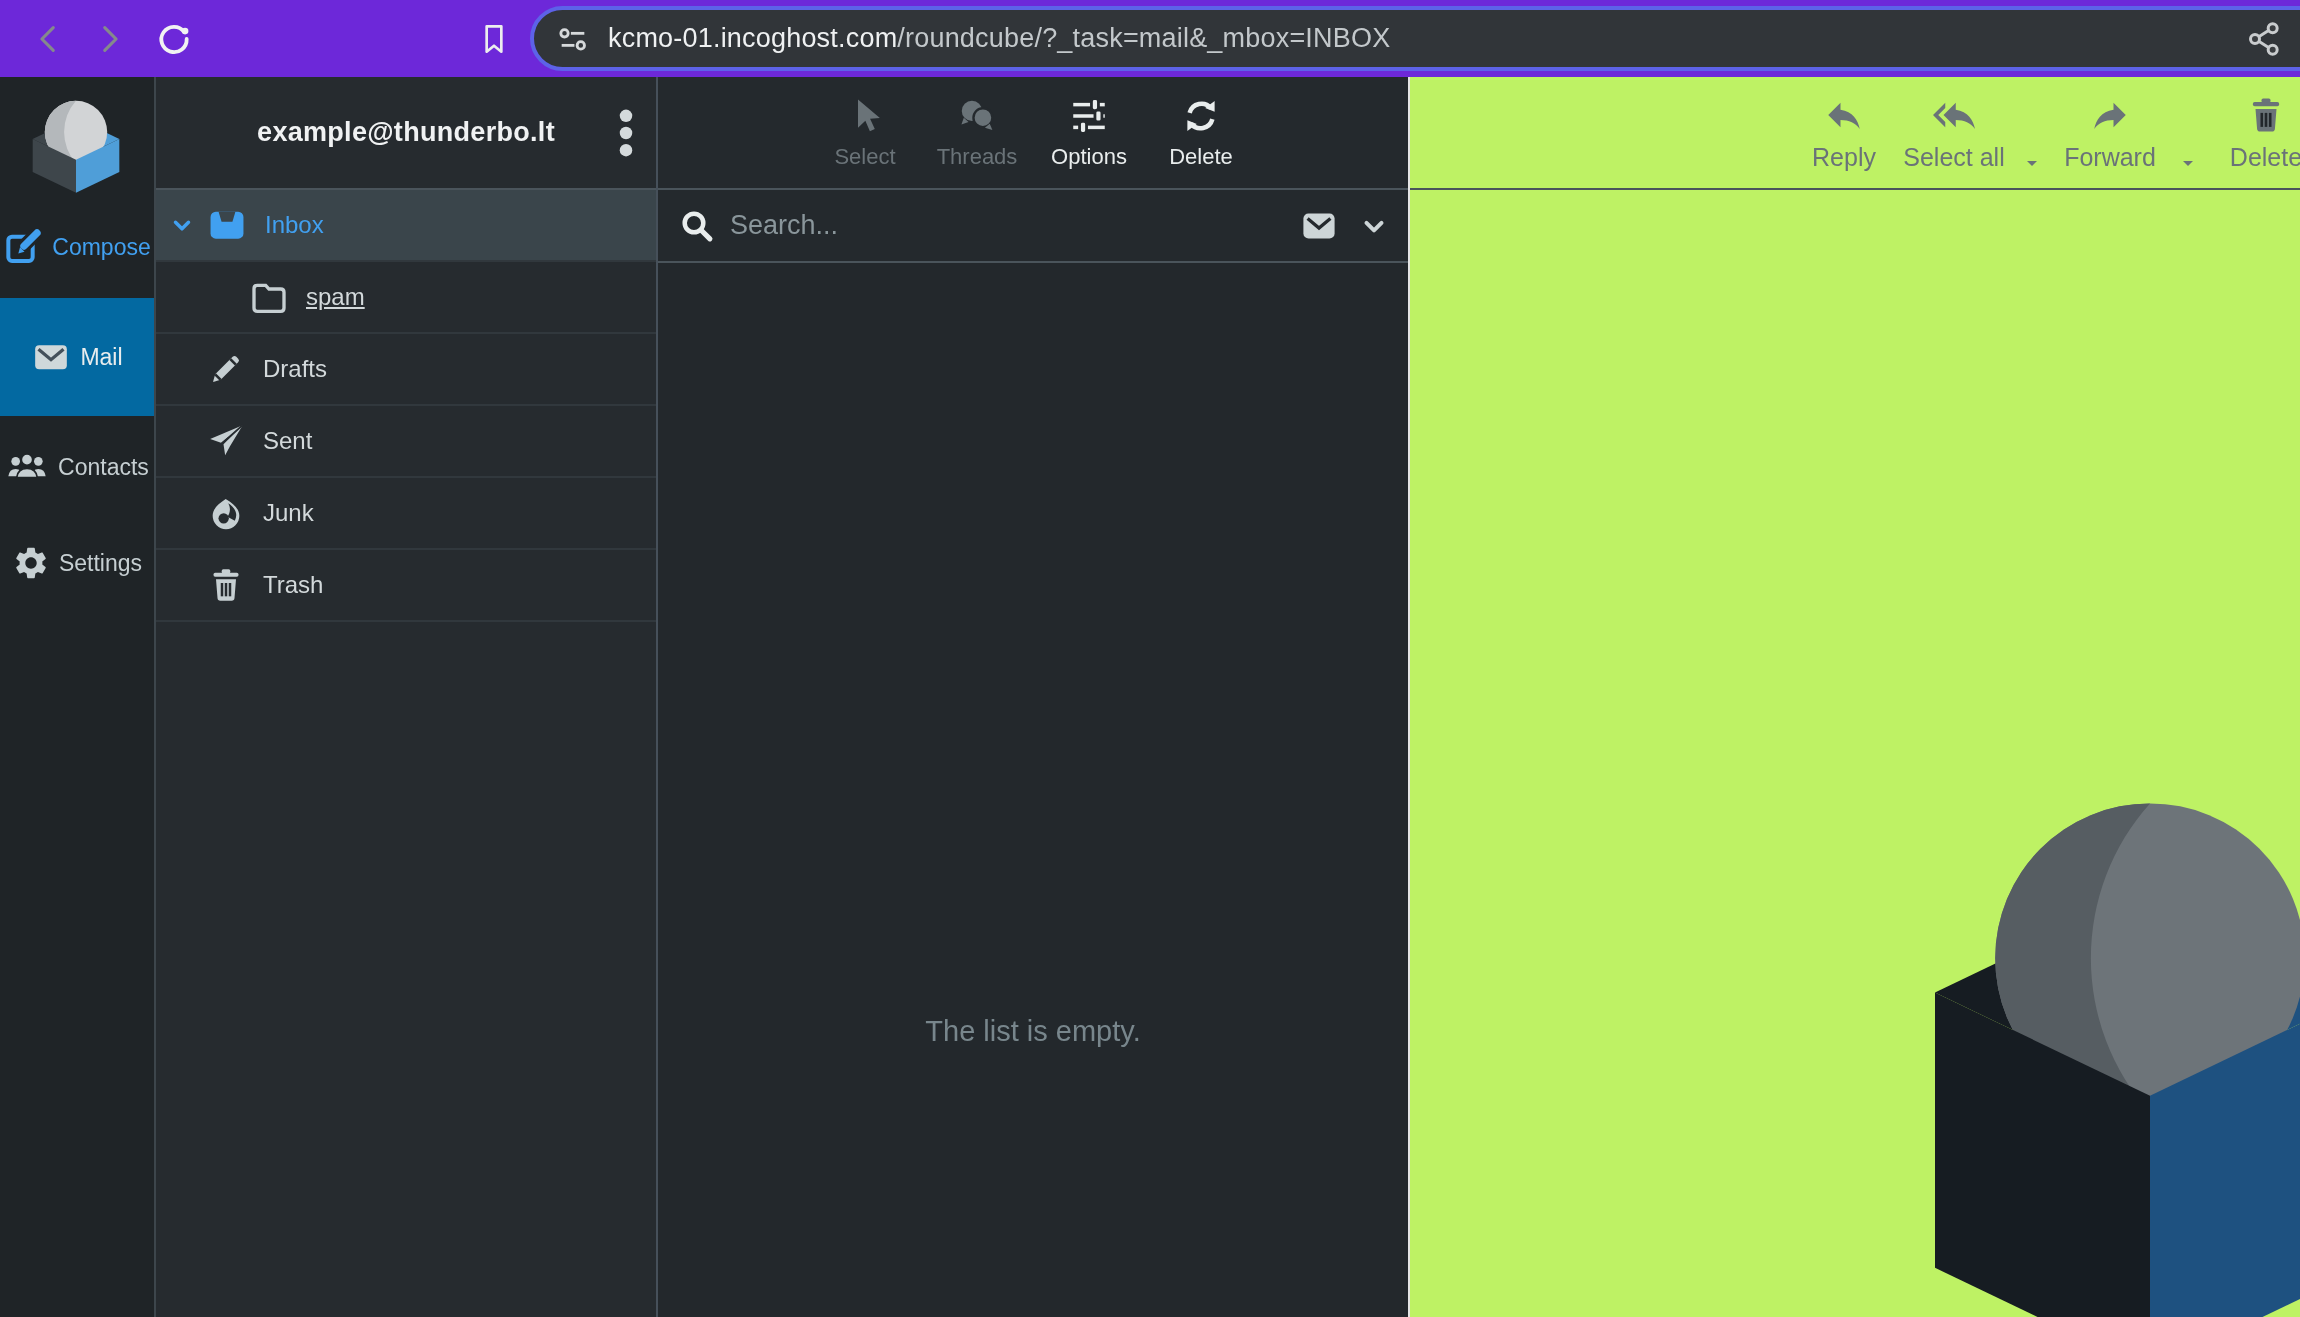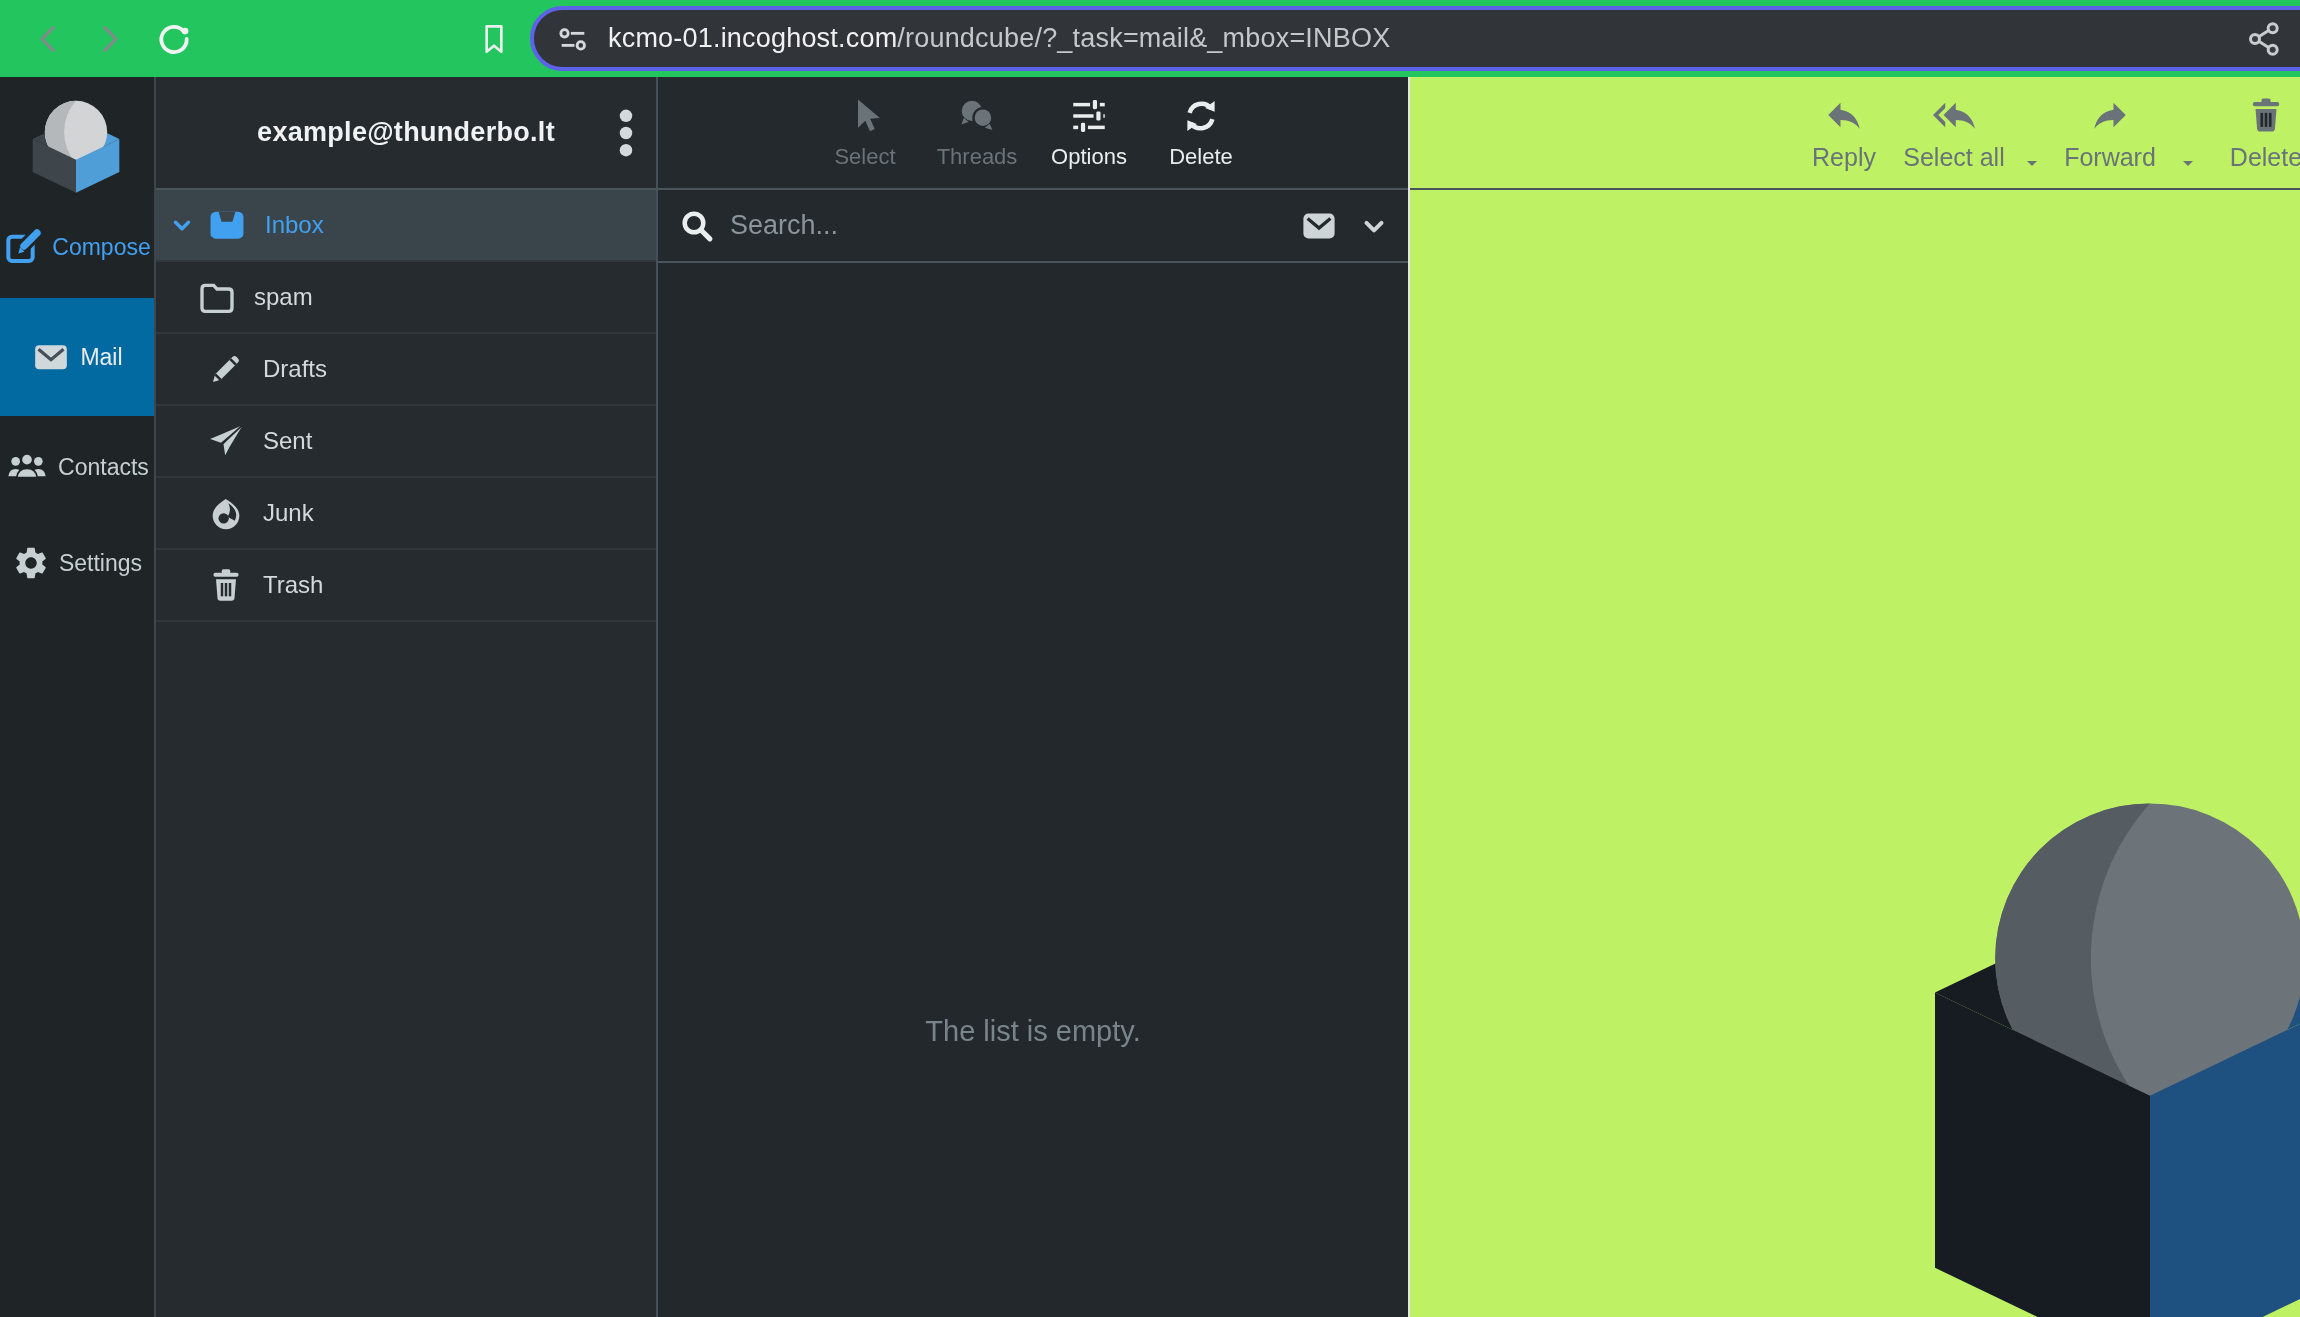--- a/index.html
+++ b/index.html
@@ -2,21 +2,21 @@
 <html><head>
 <meta charset="utf-8">
 <style>
   * { margin:0; padding:0; box-sizing:border-box; }
   html,body { width:2300px; height:1317px; overflow:hidden; background:#22272b;
               font-family:"Liberation Sans", sans-serif; }
   svg { display:block; }
 
   
   .chrome { position:absolute; left:0; top:0; width:2300px; height:77px;
-            background:#22c55e; display:flex; align-items:center; overflow:hidden; }
+            background:#6d28d9; display:flex; align-items:center; overflow:hidden; }
   .nav-ico { flex:0 0 auto; display:flex; align-items:center; justify-content:center; }
   .back    { margin-left:28px; width:42px; }
   .fwd     { margin-left:18px; width:42px; }
   .reload  { margin-left:22px; width:44px; }
   .bookmark{ margin-left:278px; width:40px; }
   .urlbar { flex:1 1 auto; height:65px; margin:0 -44px 0 16px; border:4px solid #5d62e8;
             border-radius:34px; background:#313539; display:flex; align-items:center;
             padding:0 60px 0 22px; position:relative; }
   .url-text { font-size:27px; margin-left:18px; white-space:nowrap; letter-spacing:.2px; }
   .url-domain { color:#eff1f2; }
@@ -37,21 +37,21 @@
 
   
   .folders { width:502px; flex:0 0 auto; background:#262b2f; border-left:2px solid #3d464c; }
   .f-header { height:113px; border-bottom:2px solid #4a545b; position:relative;
               display:flex; align-items:center; justify-content:center; }
   .f-account { font-size:27px; font-weight:bold; color:#f0f2f3; letter-spacing:.3px; }
   .kebab { position:absolute; right:18px; top:50%; transform:translateY(-50%); padding:4px; }
   .f-row { height:72px; display:flex; align-items:center; padding-left:50px; gap:17px;
            font-size:24px; color:#d3d9db; border-bottom:2px solid #31383d; position:relative; }
   .f-row.selected { background:#3a454b; color:#41a0f0; }
-  .f-row.indent { padding-left:41px; }
+  .f-row.indent { padding-left:93px;text-decoration:underline; }
   .f-caret { position:absolute; left:13px; top:50%; transform:translateY(-50%); }
 
   
   .list { width:752px; flex:0 0 auto; background:#24292d; border-left:2px solid #46505a;
           display:flex; flex-direction:column; }
   .l-toolbar { height:113px; border-bottom:2px solid #4a545b; display:flex;
                align-items:center; justify-content:center; gap:26px; flex:0 0 auto; }
   .tbtn { min-width:86px; display:flex; flex-direction:column; align-items:center;
           gap:7px; font-size:22px; }
   .tbtn.dim { color:#6a7378; }

